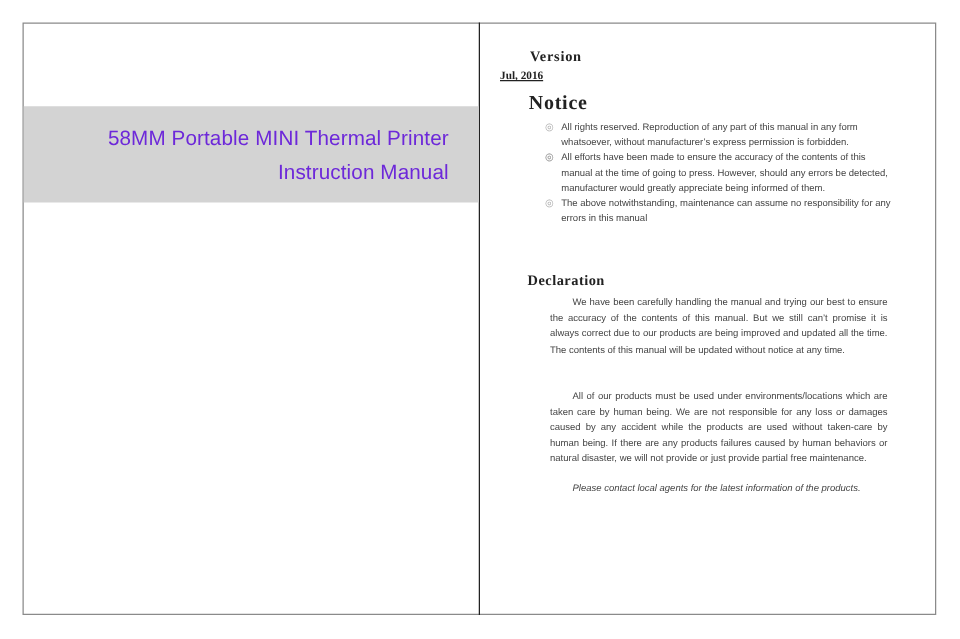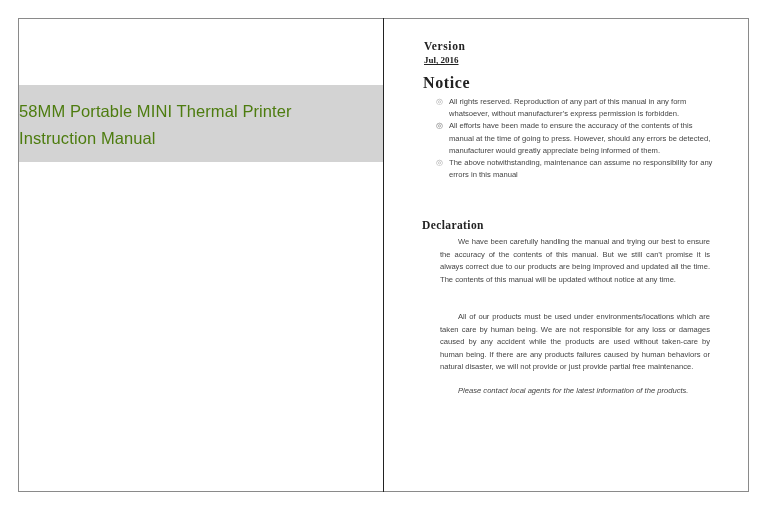--- a/index.html
+++ b/index.html
@@ -1,25 +1,25 @@
 <!DOCTYPE html>
 <html><head>
 <meta charset="utf-8">
 <style>
   html, body { margin: 0; padding: 0; background: #ffffff; }
   body { width: 768px; height: 511px; position: relative; overflow: hidden; font-family: "Liberation Sans", sans-serif; }
   .frame { position: absolute; left: 18px; top: 18px; width: 731px; height: 474px; border: 1px solid #8a8a8a; box-sizing: border-box; }
   .divider { position: absolute; left: 383px; top: 18px; width: 1px; height: 474px; background: #222; }
   .band { position: absolute; left: 19px; top: 85px; width: 364px; height: 77px; background: #d3d3d3; }
-  .cover-title { position: absolute; left: 19px; width: 340px; text-align: left; color: #4d7c0f; font-size: 16.5px; letter-spacing: 0.1px; }
+  .cover-title { position: absolute; left: 19px; width: 340px; text-align: right; color: #6d28d9; font-size: 16.5px; letter-spacing: 0.1px; }
   .t1 { top: 102px; }
   .t2 { top: 129px; }
   .serif-h { position: absolute; font-family: "Liberation Serif", serif; font-weight: bold; color: #222; }
   .version { left: 424px; top: 40px; font-size: 11.5px; letter-spacing: 0.6px; }
-  .date { left: 424px; top: 55px; font-size: 9px; text-decoration: underline; }
+  .date { left: 400px; top: 55px; font-size: 9px; text-decoration: underline; }
   .notice { left: 423px; top: 74px; font-size: 16px; letter-spacing: 0.6px; }
   .decl { left: 422px; top: 219px; font-size: 11.5px; letter-spacing: 0.4px; }
   .notice-list { position: absolute; left: 436px; top: 96px; width: 280px; margin: 0; padding: 0; list-style: none; }
   .notice-list li { position: relative; padding-left: 13px; font-size: 7.6px; line-height: 12.2px; color: #444; margin-bottom: 0; }
   .bullet { position: absolute; left: 0; top: 0; color: #aaa; font-size: 8px; }
   .para { position: absolute; left: 440px; width: 270px; font-size: 7.6px; line-height: 12.5px; color: #444; text-align: justify; }
   .para .indent { display: inline-block; width: 18px; }
   .p1 { top: 236px; }
   .p2 { top: 311px; }
   .p3 { position: absolute; left: 458px; top: 386px; font-size: 7.6px; color: #444; font-style: italic; }

